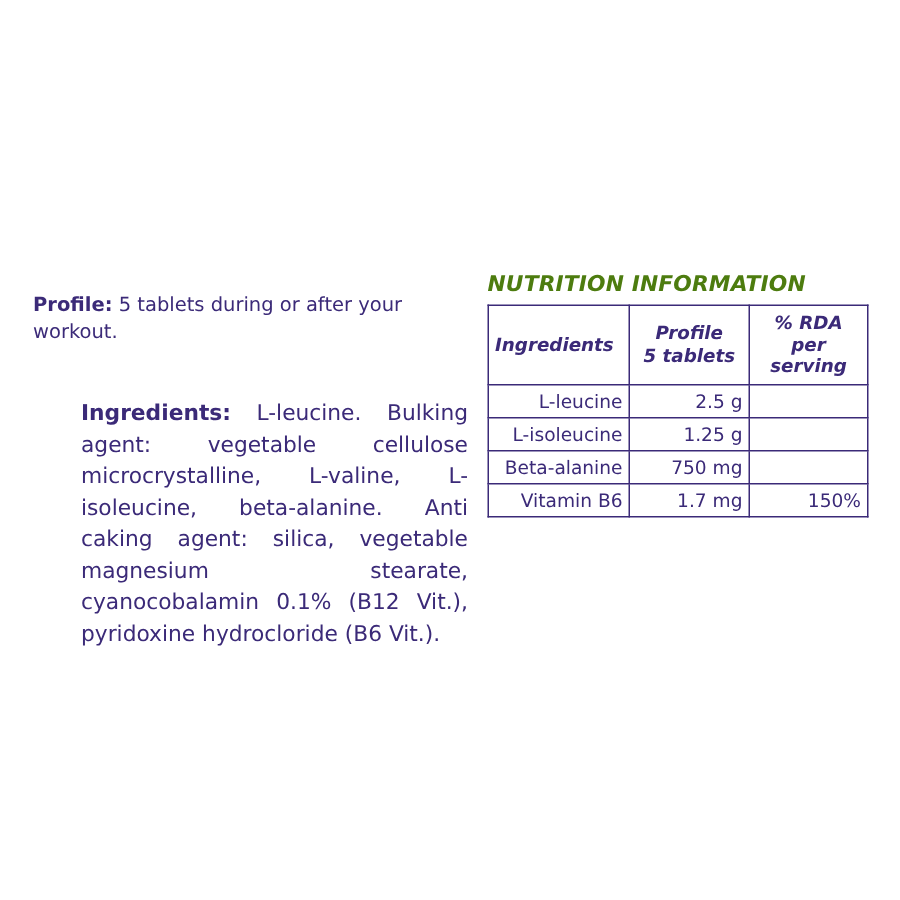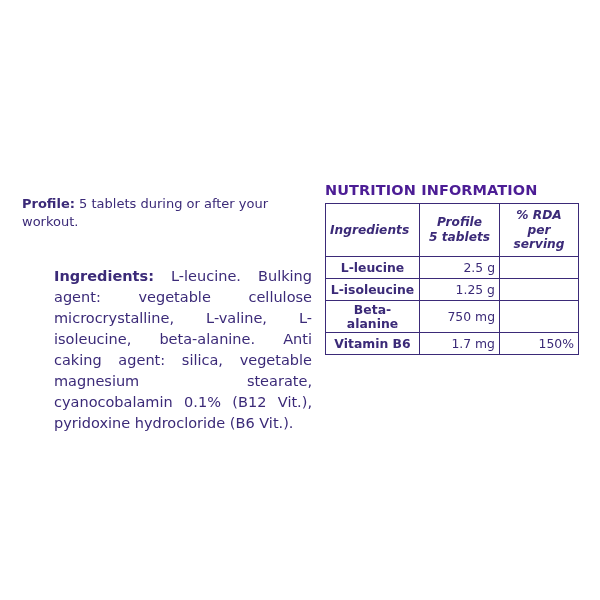--- a/index.html
+++ b/index.html
@@ -52,23 +52,24 @@
   .right-col {
     position: absolute;
     left: 325px;
     top: 182px;
     width: 253px;
   }
   .nutrition-title {
     font-size: 14.5px;
     font-weight: bold;
     letter-spacing: 0.1px;
-    color: #4c1d95;
+    color: #4d7c0f;
     margin-bottom: 5px;
     white-space: nowrap;
+    font-style: italic;
   }
   table.nutrition {
     border-collapse: collapse;
     width: 253px;
     table-layout: fixed;
     font-size: 12.4px;
     color: #3b2a78;
   }
   table.nutrition col.c1 { width: 94px; }
   table.nutrition col.c2 { width: 80px; }
@@ -89,24 +90,23 @@
     padding-bottom: 4px;
     height: 30px;
   }
   th.hdr-ing {
     text-align: left;
   }
   th.hdr-serv, th.hdr-rda {
     text-align: center;
   }
   td.cell-name {
-    text-align: center;
+    text-align: right;
     height: 17px;
     line-height: 1.1;
-    font-weight: bold;
   }
   td.cell-amount {
     text-align: right;
   }
   td.cell-rda {
     text-align: right;
     padding-right: 5px;
   }
   .hdr-line2 { display: block; }
 </style>

